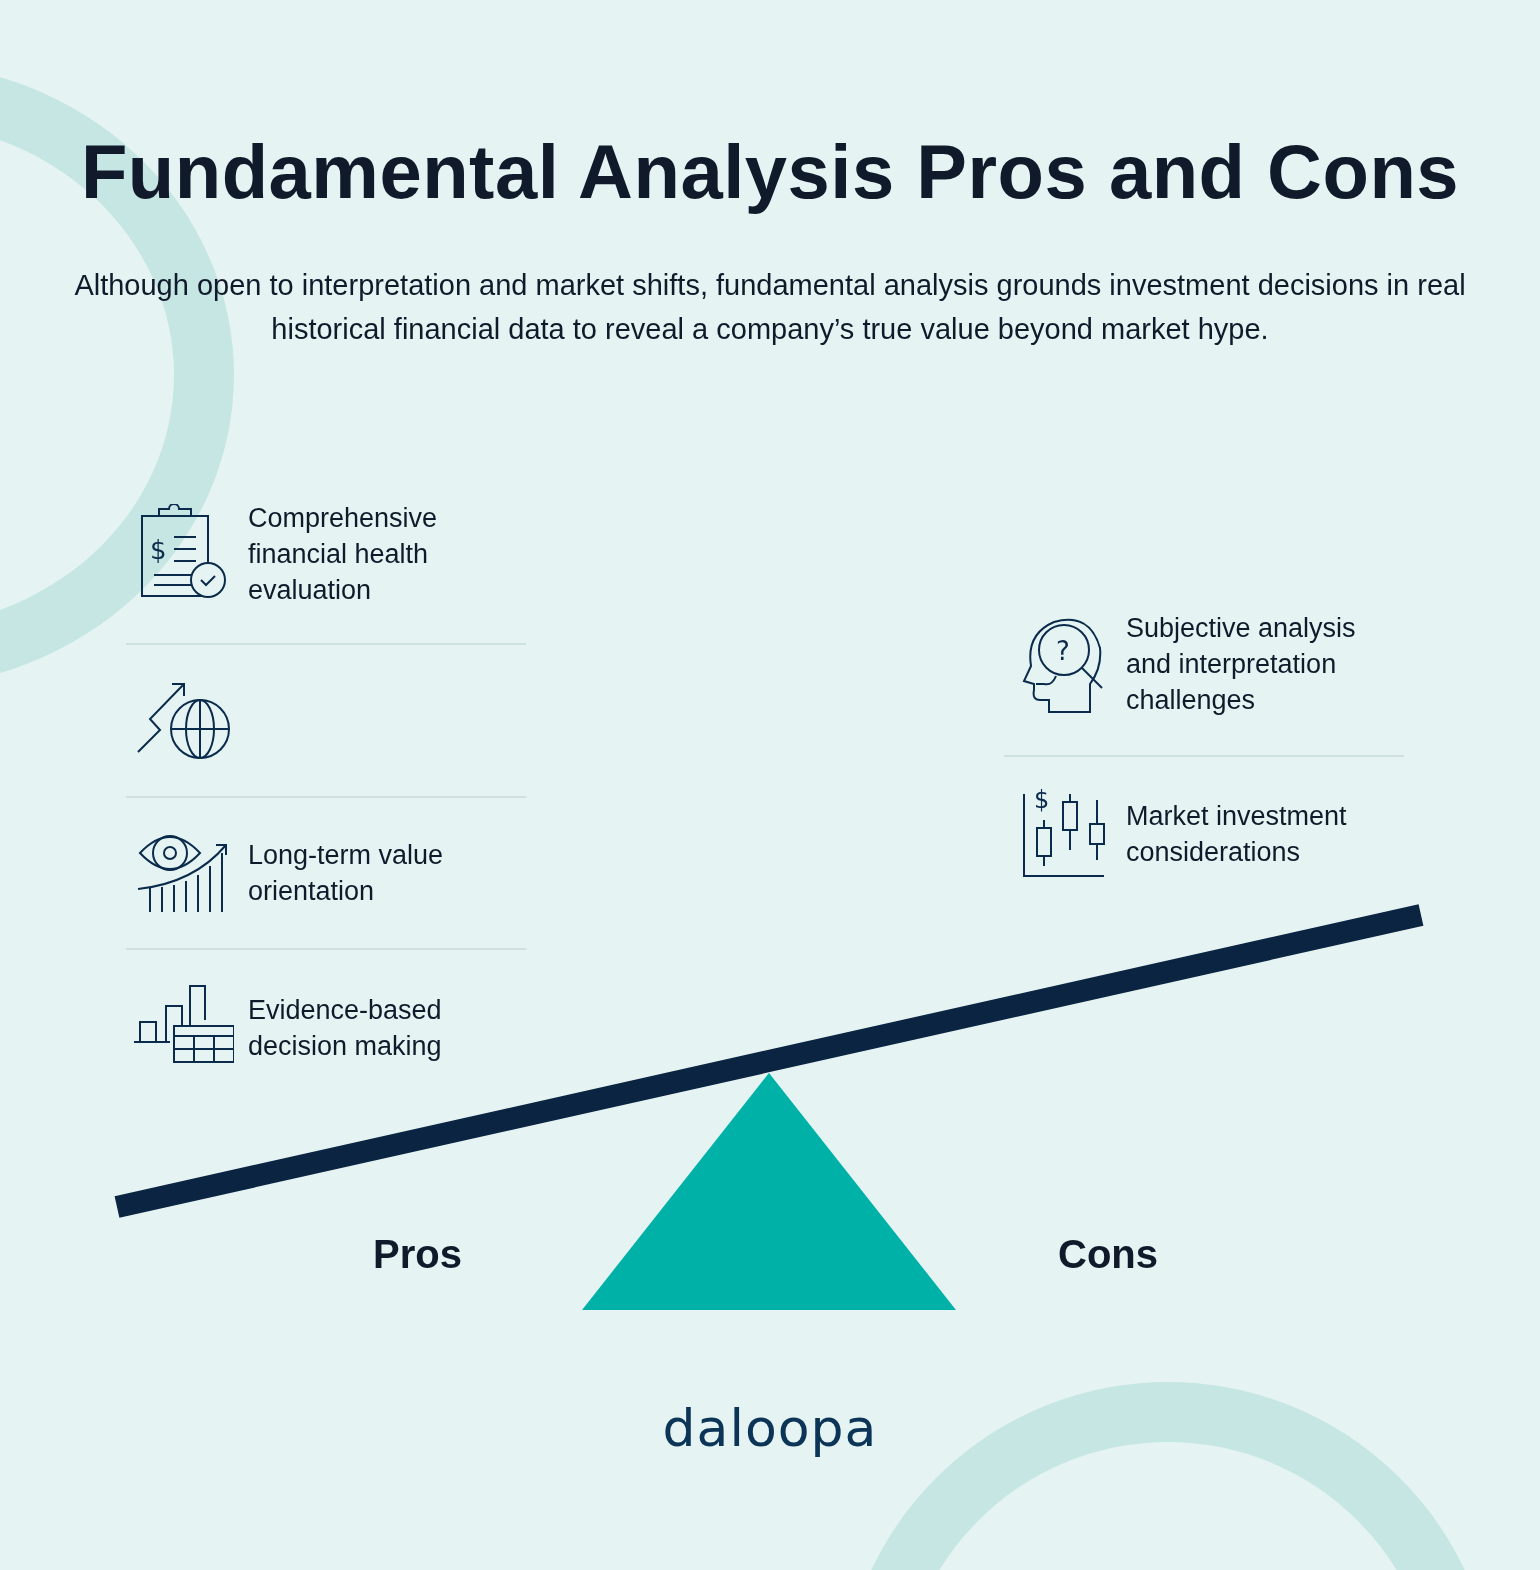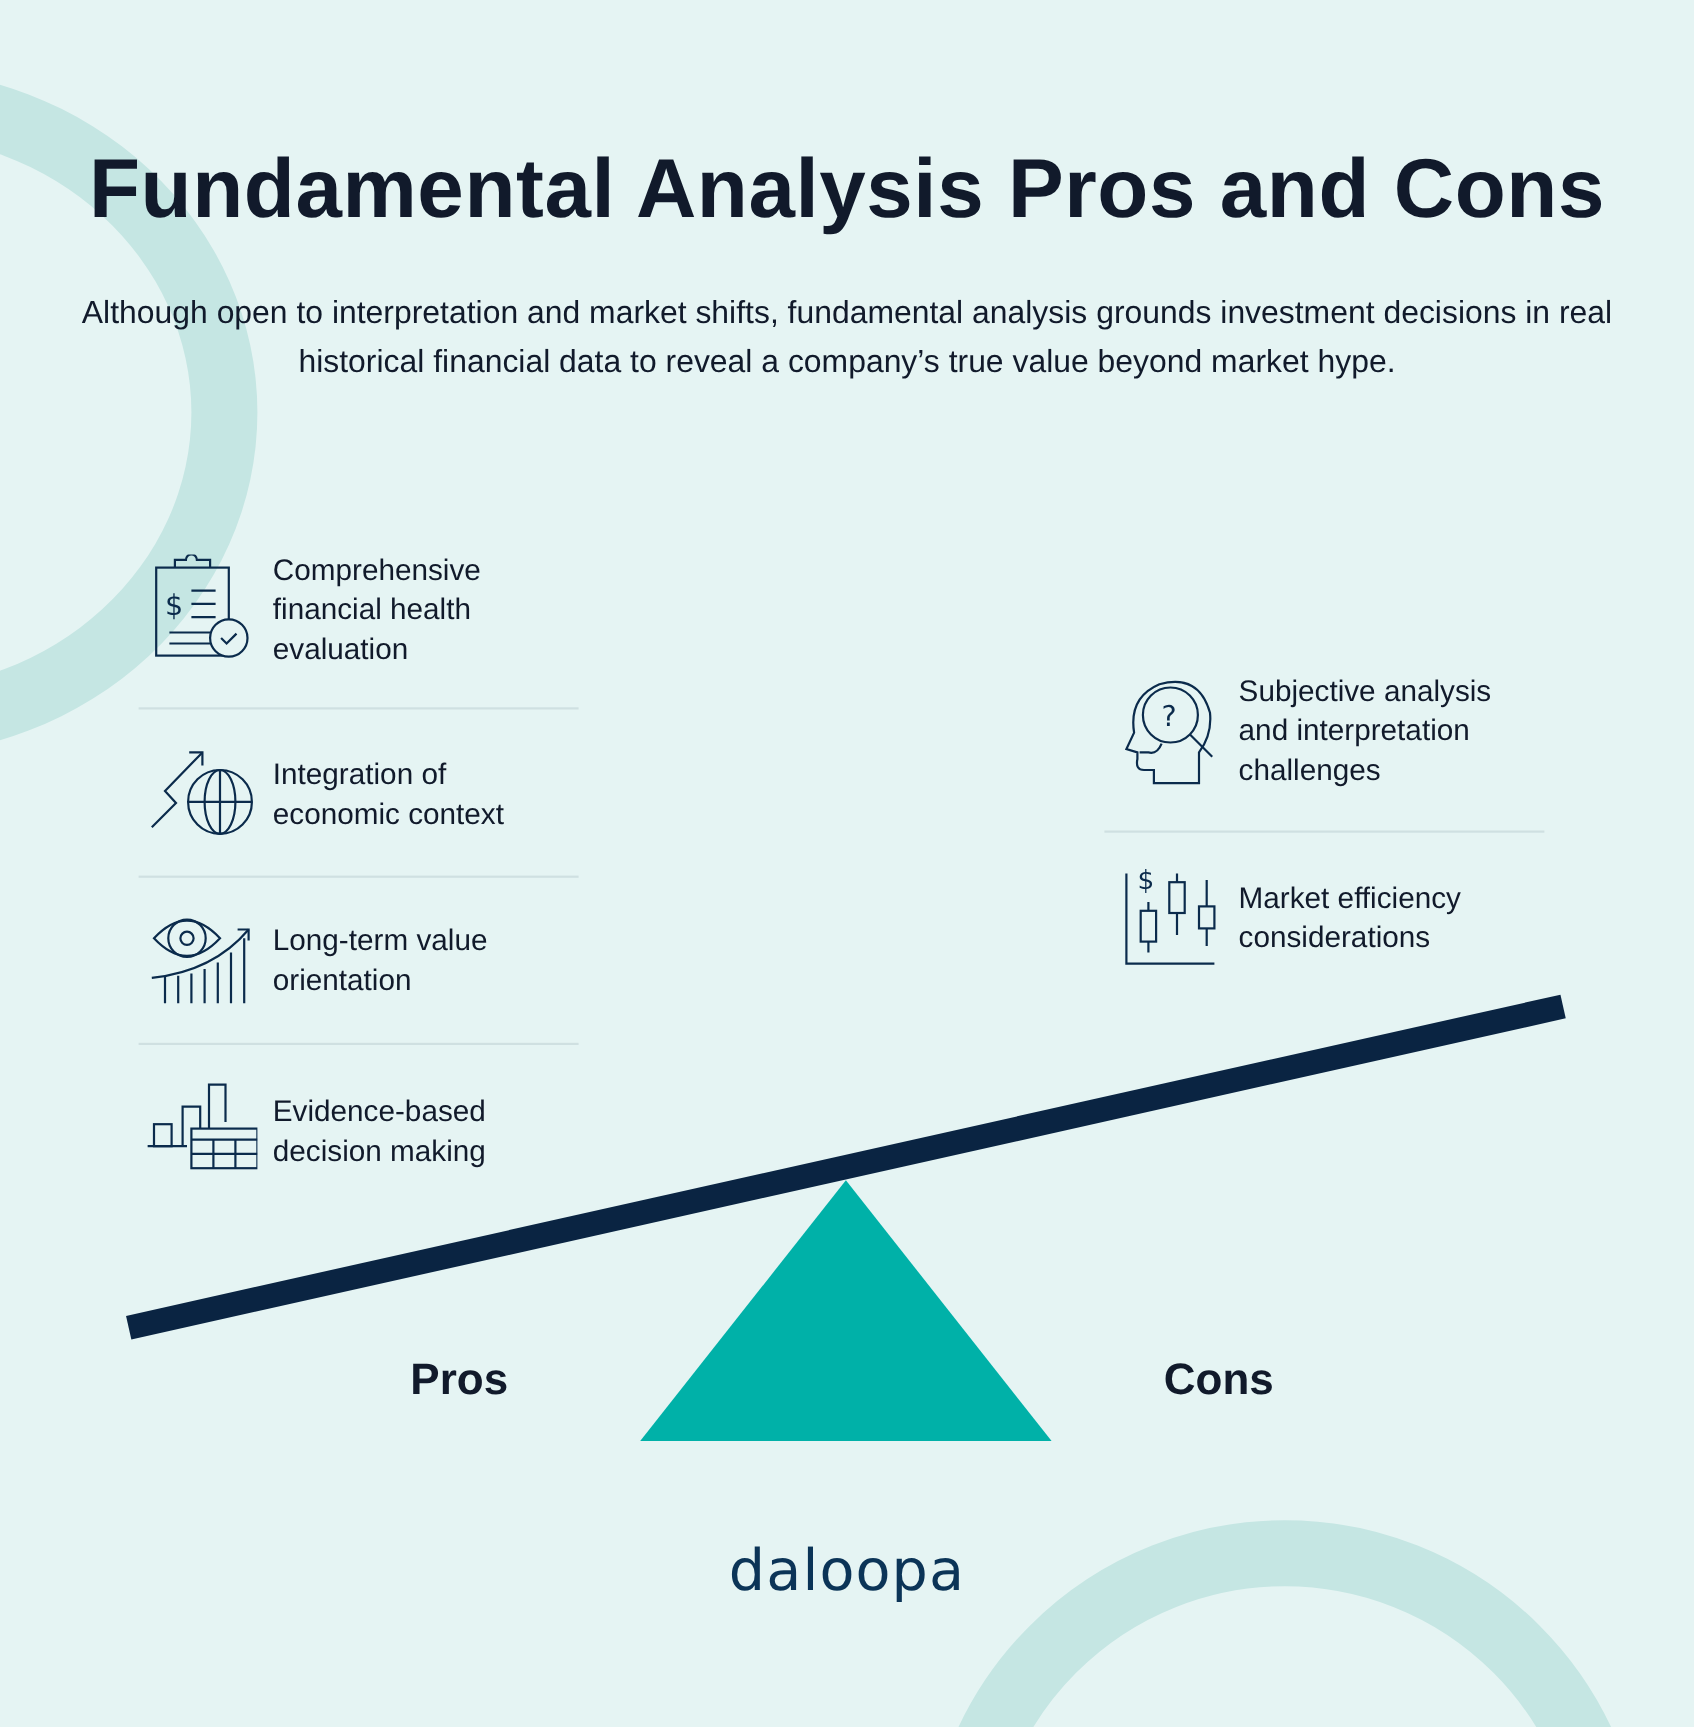--- a/index.html
+++ b/index.html
@@ -68,22 +68,20 @@
   <div class="icon">
     <svg viewBox="0 0 100 100" fill="none" stroke="#0b2b4c" stroke-width="2">
       <path d="M4 80 L26 58 L16 47 L50 12"></path>
       <path d="M38 12 H50 V24"></path>
       <circle cx="66" cy="57" r="29"></circle>
       <ellipse cx="66" cy="57" rx="14" ry="29"></ellipse>
       <line x1="66" y1="28" x2="66" y2="86"></line>
       <line x1="37" y1="57" x2="95" y2="57"></line>
     </svg>
   </div>
-  <div class="label" style="white-space:pre-line;">Integration of
-economic context</div>
 </div>
 <div class="sep" style="left:126px; top:796px; width:400px;"></div>
 
 <div class="item" style="left:134px; top:823px;">
   <div class="icon">
     <svg viewBox="0 0 100 100" fill="none" stroke="#0b2b4c" stroke-width="2">
       <path d="M6 30 Q36 -2 66 30 Q36 62 6 30 Z"></path>
       <circle cx="36" cy="30" r="17"></circle>
       <circle cx="36" cy="30" r="6"></circle>
       <path d="M4 66 Q60 60 92 22"></path>
@@ -142,21 +140,21 @@
       <path d="M12 10 V92 H92"></path>
       <text x="22" y="24" font-size="24" fill="#0b2b4c" stroke="none" font-family="DejaVu Sans, sans-serif">$</text>
       <line x1="32" y1="36" x2="32" y2="82"></line>
         <rect x="25" y="44" width="14" height="28" fill="#e5f4f3"></rect>
       <line x1="58" y1="10" x2="58" y2="66"></line>
         <rect x="51" y="18" width="14" height="28" fill="#e5f4f3"></rect>
       <line x1="85" y1="16" x2="85" y2="76"></line>
         <rect x="78" y="40" width="14" height="20" fill="#e5f4f3"></rect>
     </svg>
   </div>
-  <div class="label" style="white-space:pre-line;">Market efficiency
+  <div class="label" style="white-space:pre-line;">Market investment
 considerations</div>
 </div>
 
 <svg class="scale" viewBox="0 0 1540 1570">
   <polygon points="582,1310 769,1073 956,1310" fill="#00b1a8"></polygon>
   <line x1="117" y1="1207" x2="1421" y2="915" stroke="#0a2442" stroke-width="22"></line>
 </svg>
 
 <div class="side-label" style="left:373px; top:1232px;">Pros</div>
 <div class="side-label" style="left:1058px; top:1232px;">Cons</div>

